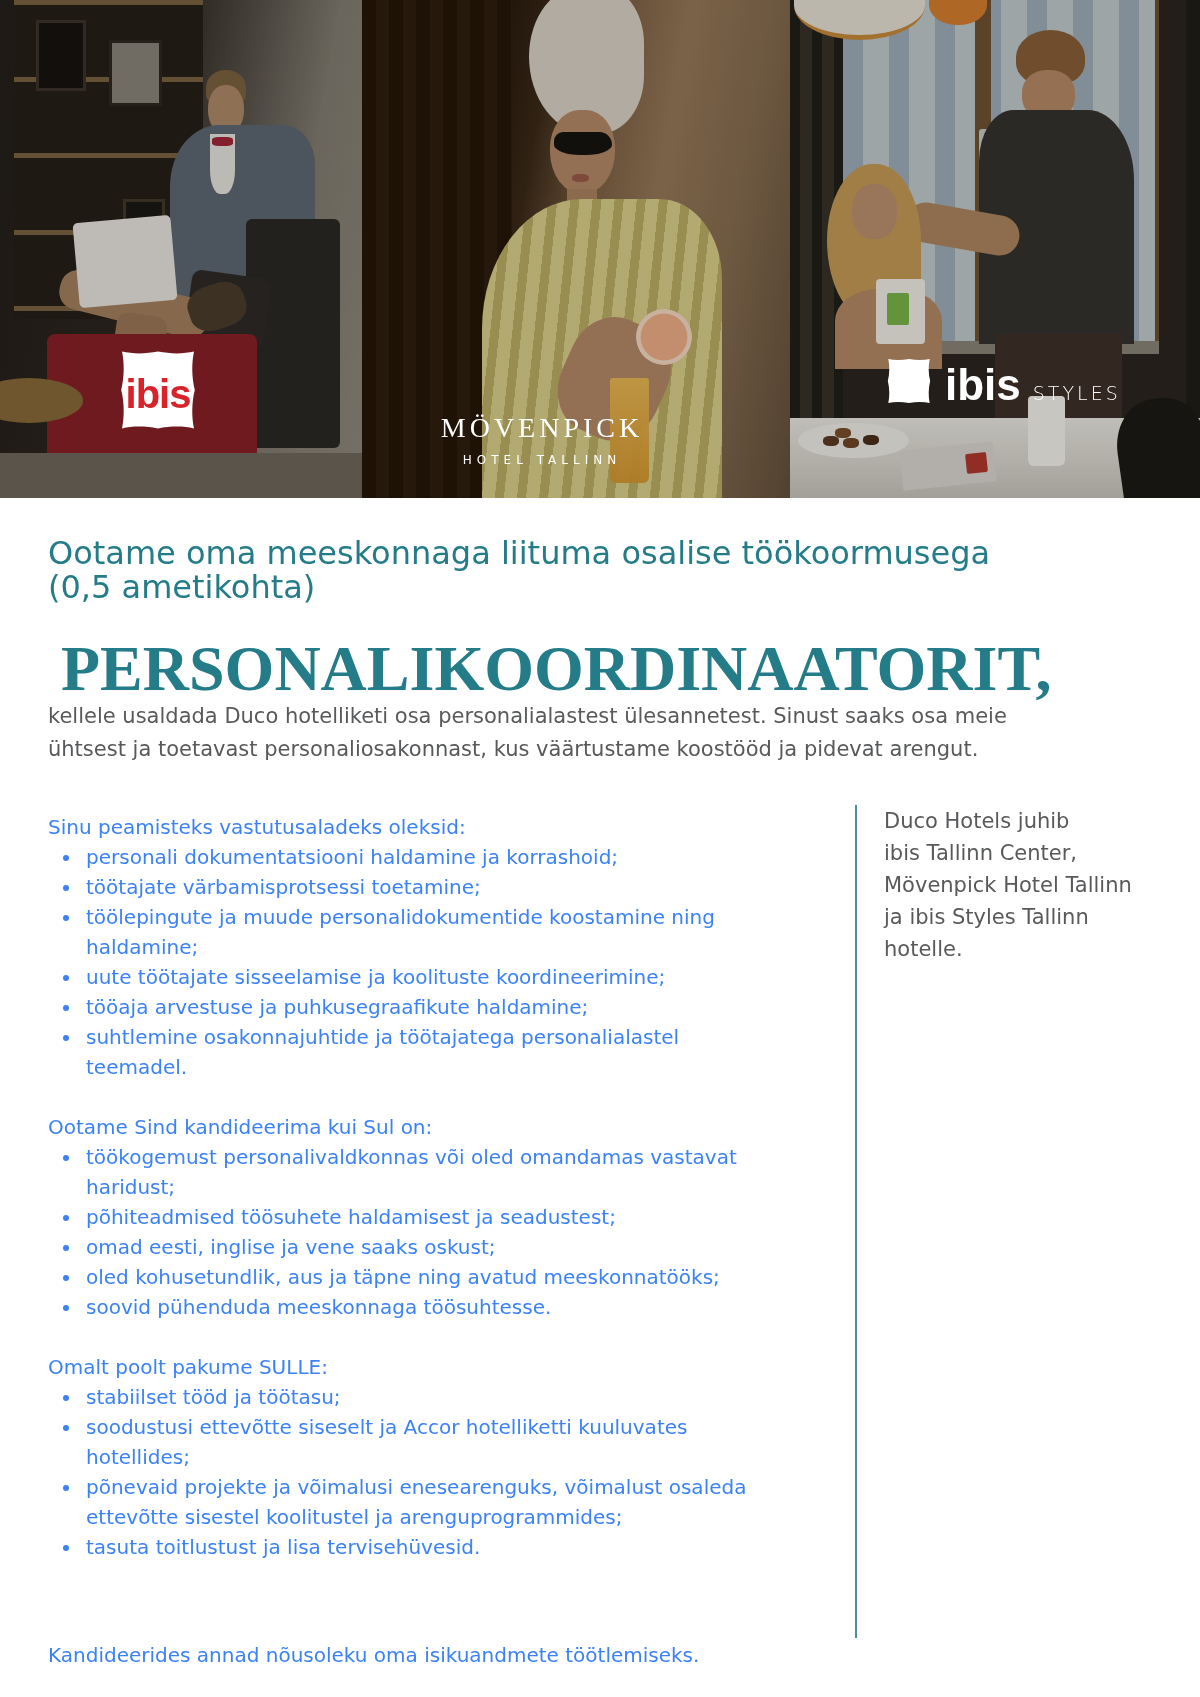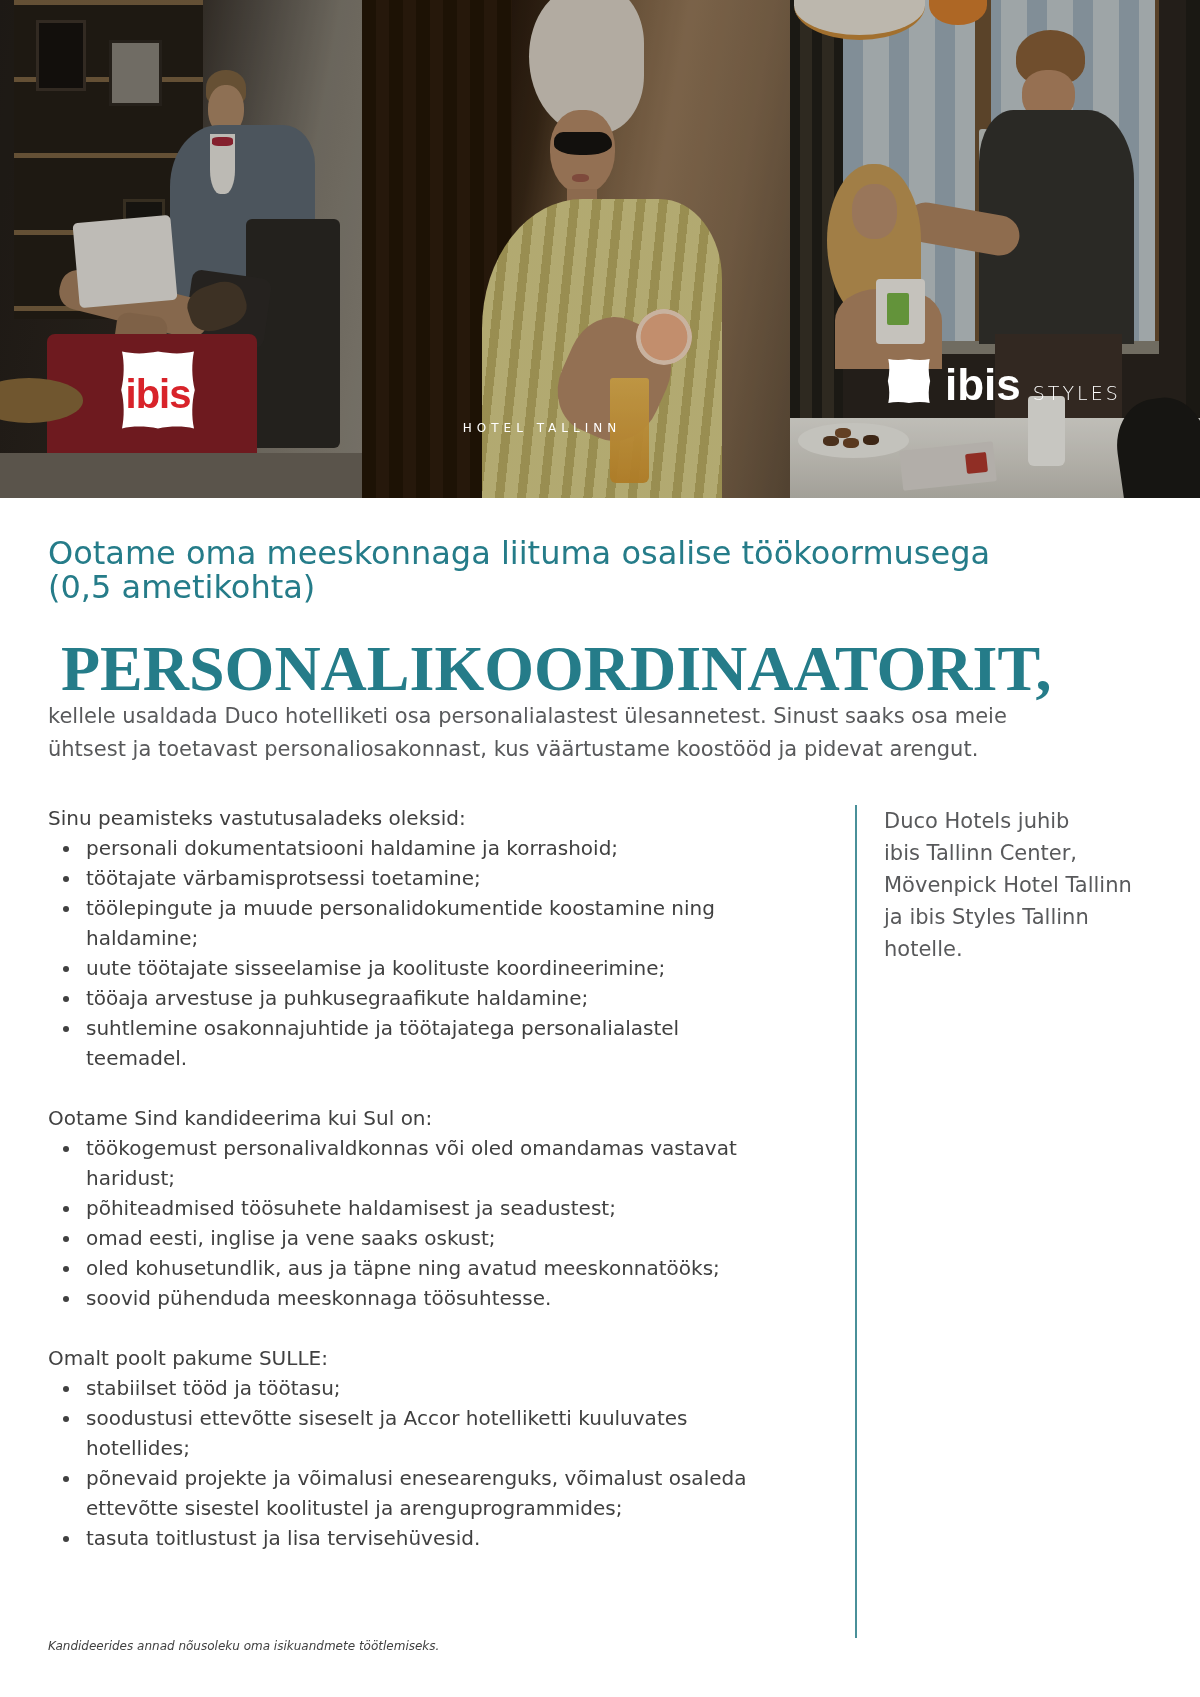--- a/index.html
+++ b/index.html
@@ -106,21 +106,21 @@
   .doc-title{position:absolute;left:48px;top:626px;margin:13px;width:1100px;
     font-family:"Liberation Serif",serif;font-weight:bold;font-size:64px;line-height:60px;letter-spacing:0px;}
   .lead{position:absolute;left:48px;top:700px;width:1080px;
     font-size:21px;line-height:33px;white-space:pre-line;}
 
   .left-col{position:absolute;left:48px;top:803px;width:780px;font-size:20px;line-height:30px;}
   .left-col h3{margin:30px 0 0 0;font-size:20px;line-height:30px;font-weight:normal;}
   .left-col h3:first-child{margin-top:0;}
   .left-col ul{margin:0;padding:0 0 0 34px;list-style:disc;}
   .left-col li{white-space:pre-line;padding-left:4px;}
-  .closing{margin:78px 0 0 0;font-size:12px;line-height:30px;font-style:italic;}
+  .closing{margin:78px 0 0 0;font-size:20px;line-height:30px;}
 
   .right-col{position:absolute;left:855px;top:805px;width:300px;height:833px;
     border-left:2px solid #4A9099;padding-left:27px;font-size:21px;line-height:32px;}
   .right-col p{margin:0;white-space:pre-line;}
   .right-col p + p{margin-top:32px;}
 </style>
 </head>
 <body>
 
 <div class="page">
@@ -162,20 +162,21 @@
       <div class="abs p2-face"></div>
       <div class="abs p2-glasses"></div>
       <div class="abs p2-lips"></div>
       <div class="abs p2-neck"></div>
       <div class="abs p2-dress"></div>
       <div class="abs p2-arm"></div>
       <div class="abs p2-grapefruit"></div>
       <div class="abs p2-glass"></div>
       <div class="shade"></div>
       <div class="abs logo-mp">
+        <div class="mp-name">MÖVENPICK</div>
         <div class="mp-sub">HOTEL TALLINN</div>
       </div>
     </div>
 
     <div class="photo photo3">
       <div class="abs p3-window"></div>
       <div class="abs p3-bar-v"></div>
       <div class="abs p3-handle"></div>
       <div class="abs p3-sill"></div>
       <div class="abs p3-curtain-l"></div>
@@ -212,21 +213,21 @@
   </div>
 
   <div class="intro" style="color: rgb(37, 124, 137);">Ootame oma meeskonnaga liituma osalise töökoormusega
 (0,5 ametikohta)</div>
 
   <h1 class="doc-title" style="color: rgb(37, 124, 137);">PERSONALIKOORDINAATORIT,</h1>
 
   <div class="lead" style="color: rgb(88, 89, 91);">kellele usaldada Duco hotelliketi osa personalialastest ülesannetest. Sinust saaks osa meie
 ühtsest ja toetavast personaliosakonnast, kus väärtustame koostööd ja pidevat arengut.</div>
 
-  <div class="left-col" style="color: #404040;">
+  <div class="left-col" style="color: #3b82f6; margin-top: 9px;">
     <h3>Sinu peamisteks vastutusaladeks oleksid:</h3>
     <ul>
       <li>personali dokumentatsiooni haldamine ja korrashoid;</li>
       <li>töötajate värbamisprotsessi toetamine;</li>
       <li>töölepingute ja muude personalidokumentide koostamine ning
 haldamine;</li>
       <li>uute töötajate sisseelamise ja koolituste koordineerimine;</li>
       <li>tööaja arvestuse ja puhkusegraafikute haldamine;</li>
       <li>suhtlemine osakonnajuhtide ja töötajatega personalialastel
 teemadel.</li>

